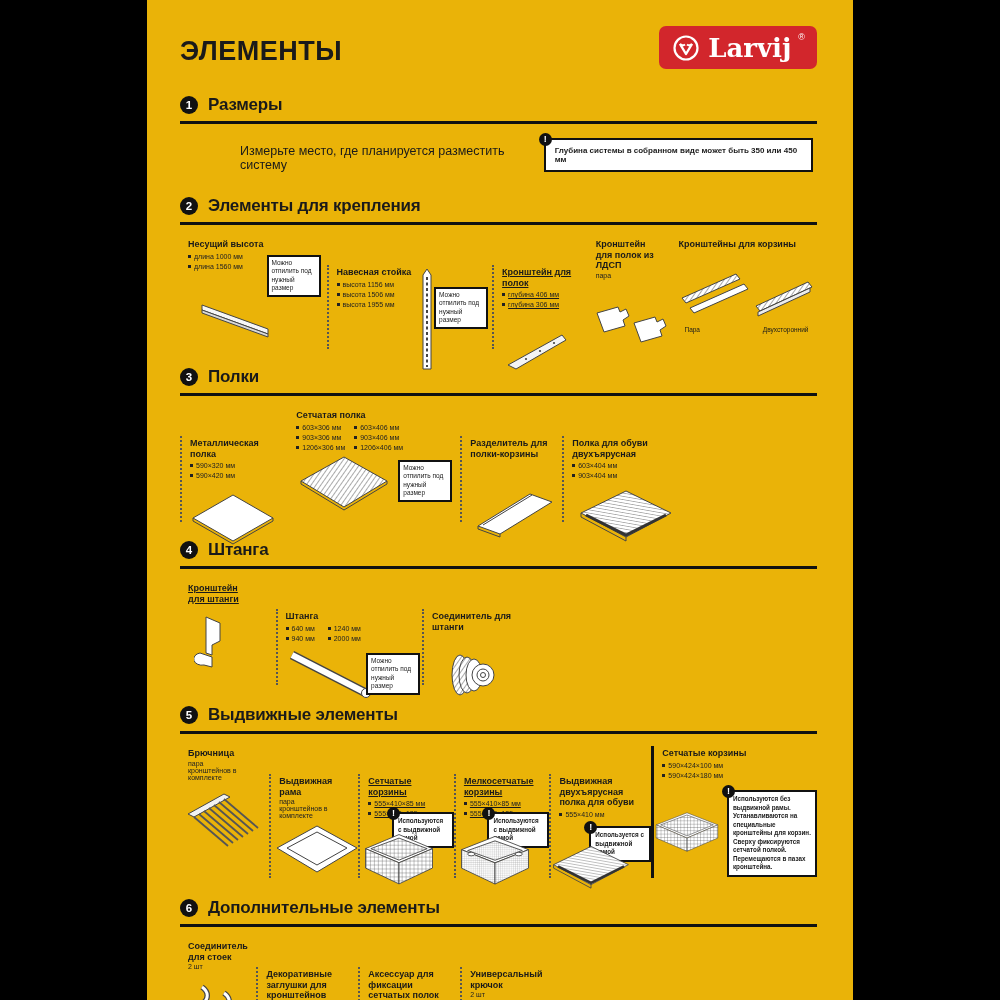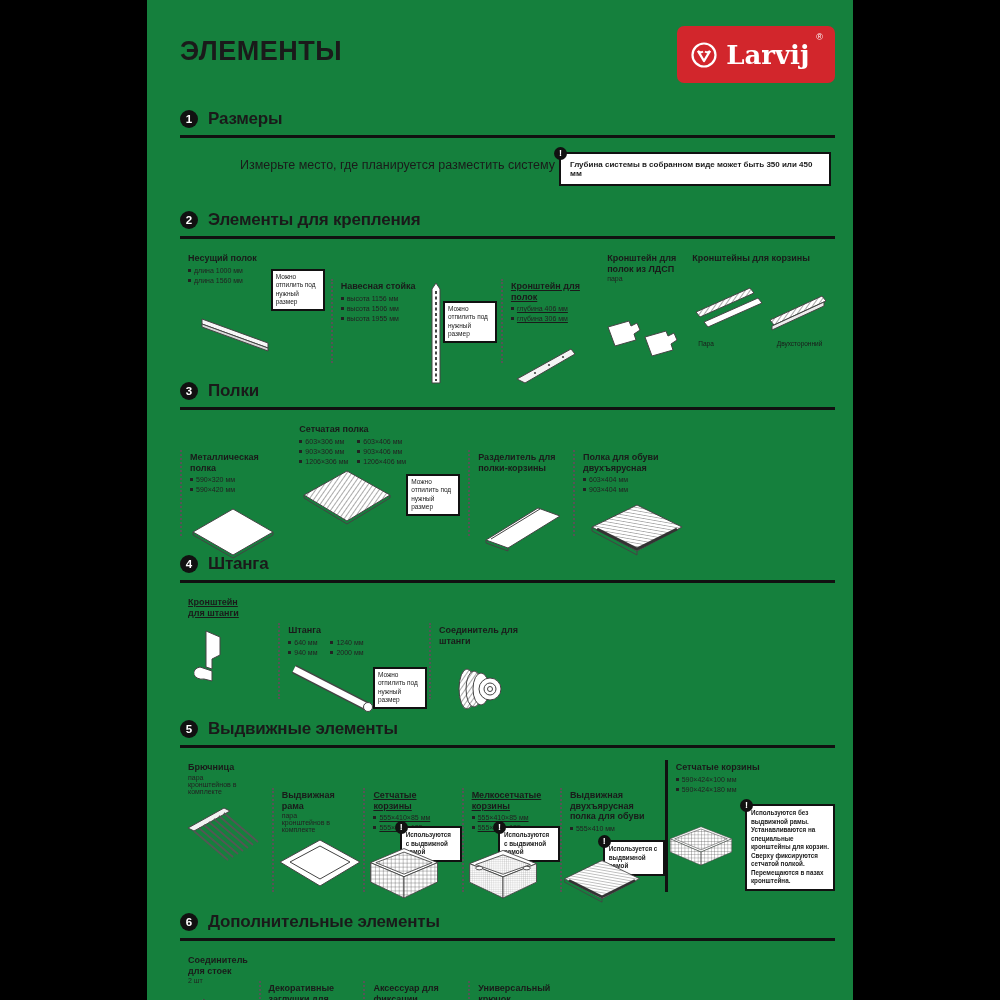--- a/index.html
+++ b/index.html
@@ -1,24 +1,24 @@
 <!DOCTYPE html>
 <html><head>
 <meta charset="utf-8">
 <style>
   html,body{margin:0;padding:0;}
   body{width:1000px;height:1000px;background:#000;position:relative;
        font-family:"Liberation Sans",sans-serif;color:#1a1a1a;}
-  .page{position:absolute;left:147px;top:0;width:706px;height:1000px;background:#15803d;
-        box-sizing:border-box;padding:26px 18px 0 33px;overflow:hidden;}
+  .page{position:absolute;left:147px;top:0;width:706px;height:1000px;background:#eab308;
+        box-sizing:border-box;padding:26px 36px 0 33px;overflow:hidden;}
 
   
   .hdr{display:flex;align-items:flex-start;justify-content:space-between;margin-bottom:26px;}
   .doc-title{font-size:27px;font-weight:bold;letter-spacing:.5px;margin-top:10px;}
-  .logo{border-radius:7px;height:57px;display:flex;align-items:center;gap:7px;padding:0 12px;}
+  .logo{border-radius:7px;height:43px;display:flex;align-items:center;gap:7px;padding:0 12px;}
   .logo-text{font-family:"DejaVu Serif",serif;font-weight:bold;color:#fff;font-size:26px;line-height:1;}
   .logo-reg{color:#fff;font-size:9px;align-self:flex-start;margin-top:6px;}
 
   
   .section{margin-top:22px;}
   .shead{display:flex;align-items:center;gap:10px;}
   .badge{width:18px;height:18px;border-radius:50%;background:#111;color:#fff;font-size:11.5px;
          font-weight:bold;display:flex;align-items:center;justify-content:center;flex:0 0 18px;}
   .stitle{font-size:17px;font-weight:bold;letter-spacing:-.2px;}
   .rule{height:3px;background:#111;margin-top:6px;}
@@ -118,21 +118,21 @@
 
   <div class="section" style="margin-top:24px;">
     <div class="shead">
       <div class="badge">2</div>
       <div class="stitle">Элементы для крепления</div>
     </div>
     <div class="rule"></div>
     <div class="items mh-s2">
 
       <div class="col w23">
-        <div class="iname">Несущий полок</div>
+        <div class="iname">Несущий высота</div>
         <div class="specs">
           <div class="spec">длина 1000 мм</div>
           <div class="spec">длина 1560 мм</div>
         </div>
         <div class="cutbox abs" style="right:6px;top:18px;">Можно отпилить под нужный размер</div>
         <svg class="fig abs" style="left:18px;top:58px;" width="80" height="48" viewBox="0 0 80 48">
           <path d="M4 10 L70 34 L70 39 L4 15 Z" fill="#f7f7f7" stroke="#444"></path>
           <path d="M4 15 L70 39 L70 42 L4 18 Z" fill="#d9d9d9" stroke="#444"></path>
         </svg>
       </div>

